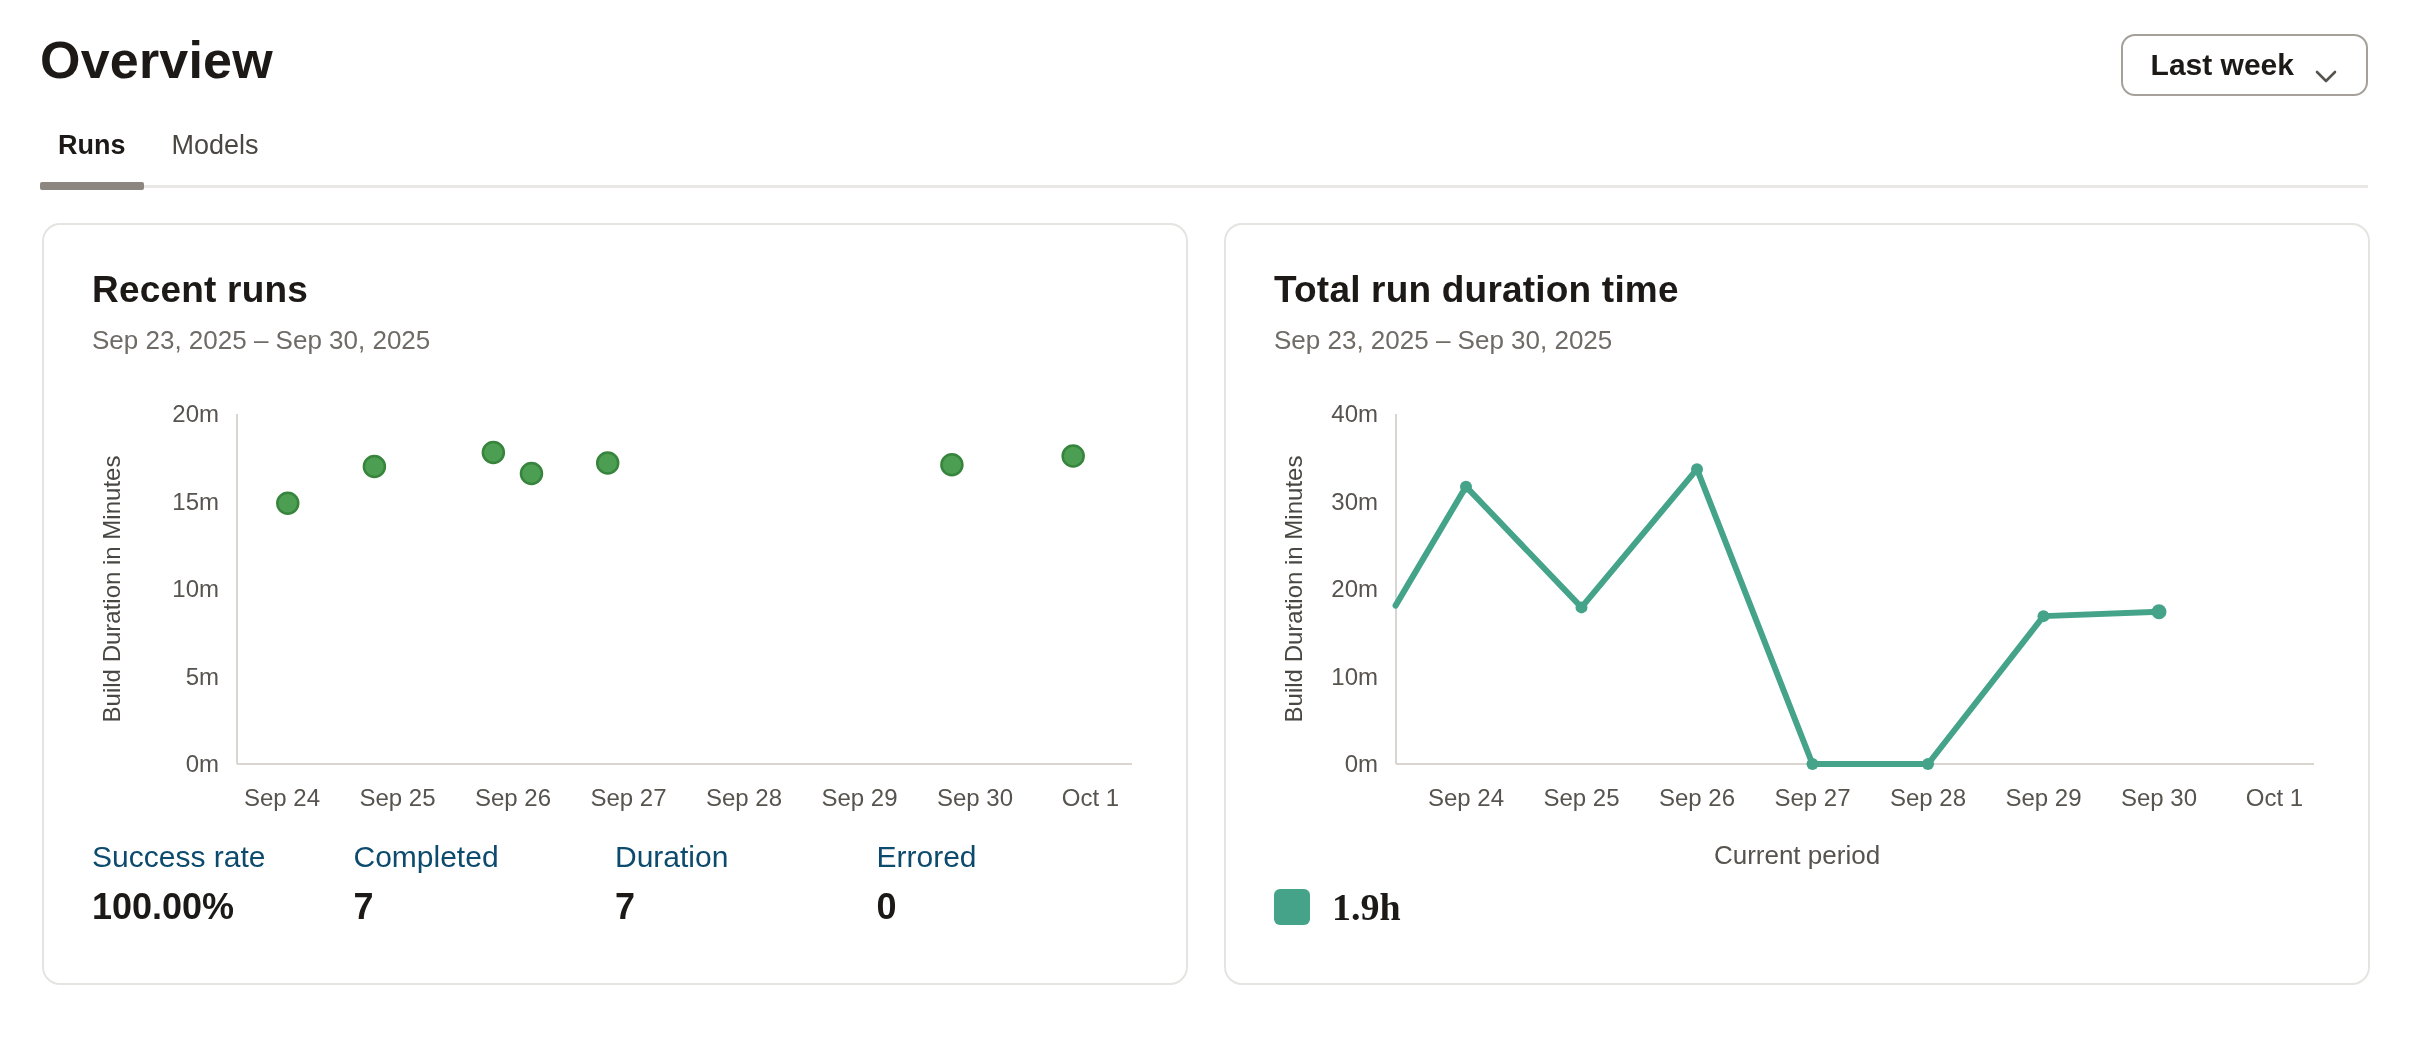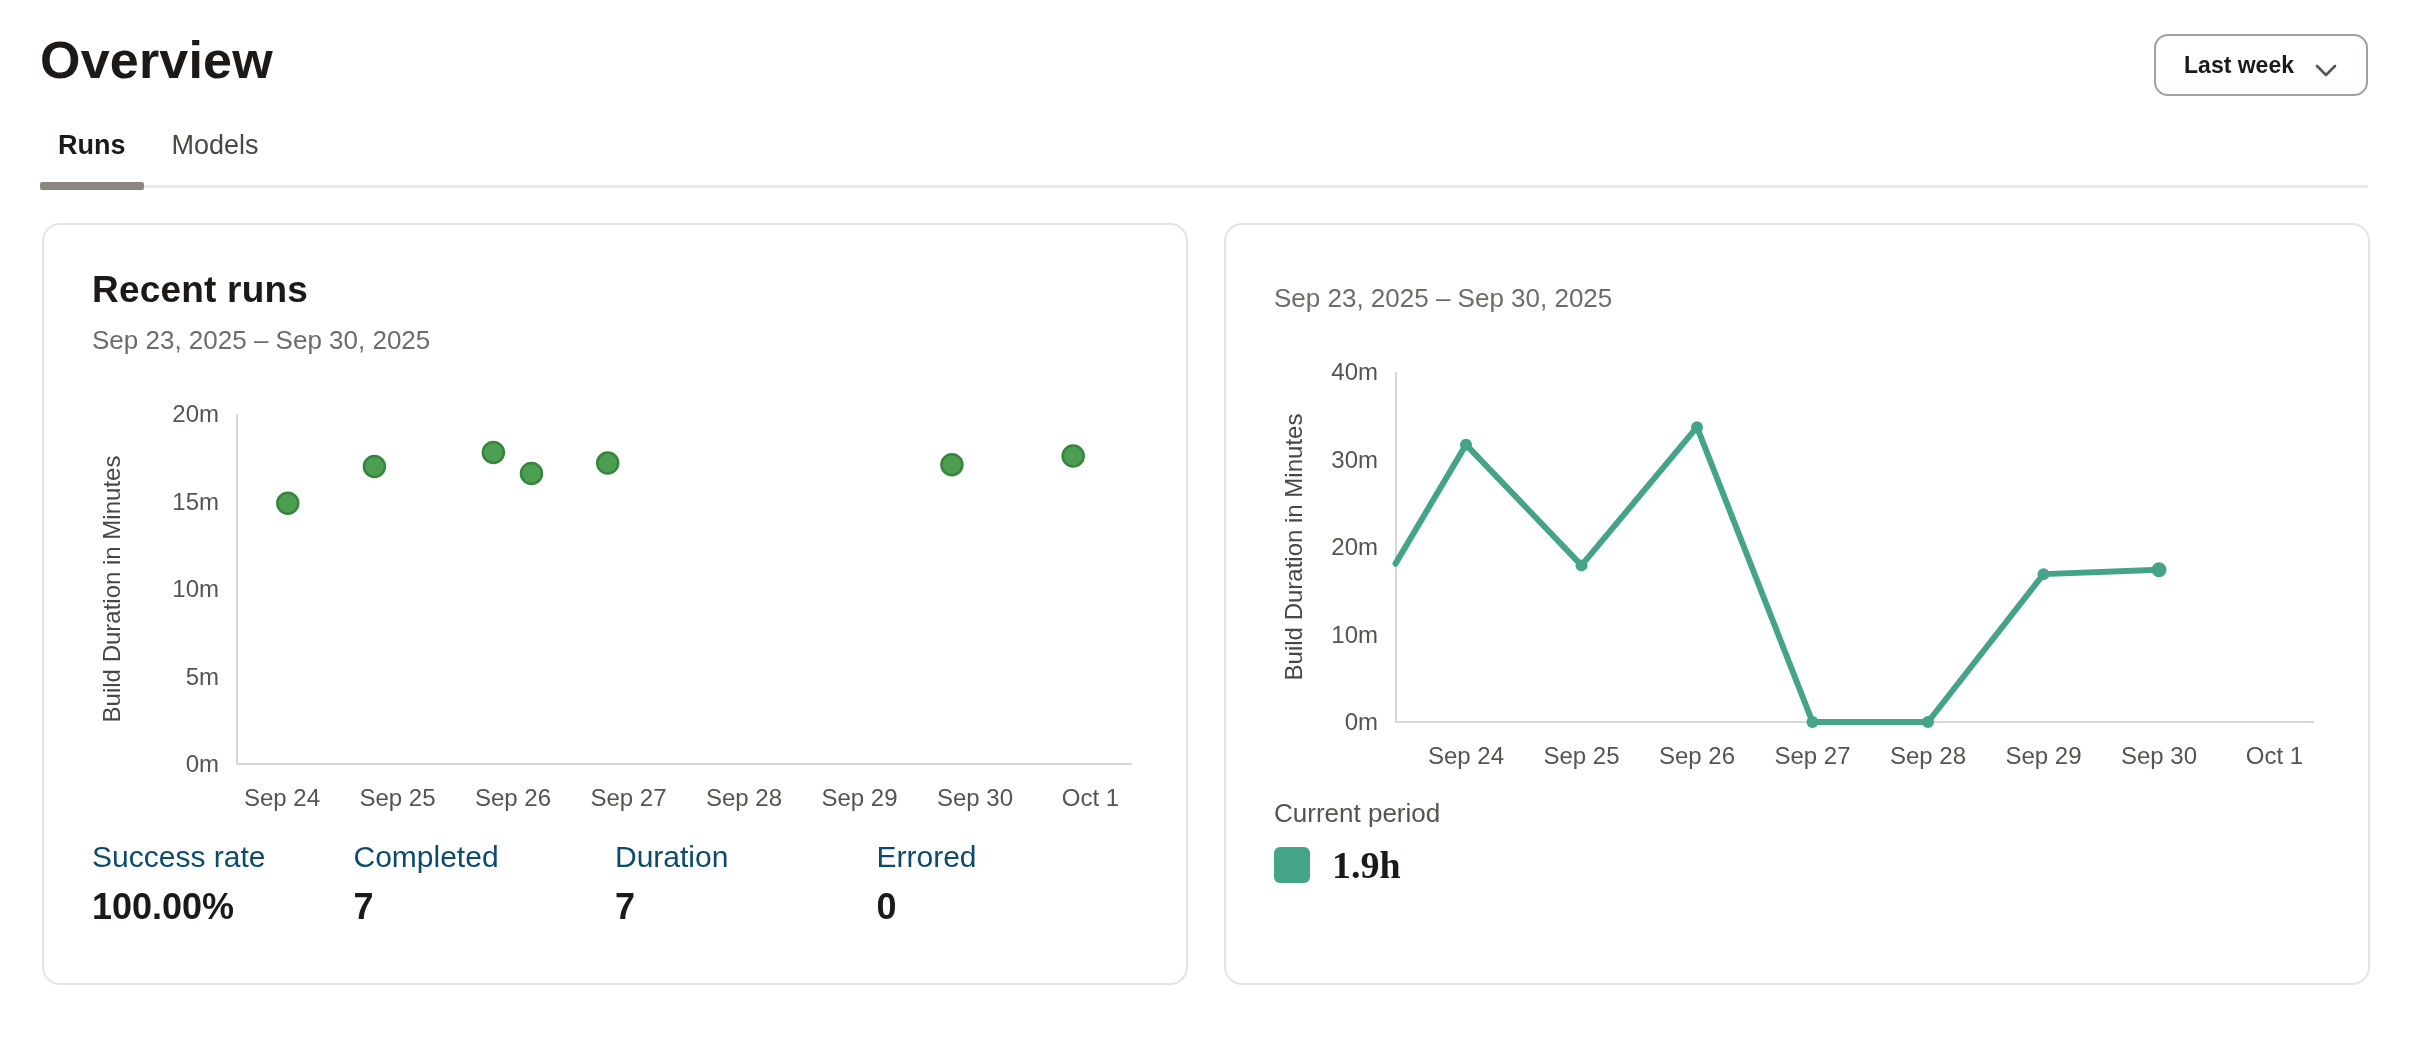--- a/index.html
+++ b/index.html
@@ -13,21 +13,21 @@
     position: relative;
   }
   .header { position: relative; padding: 30px 46px 0 40px; }
   .page-title { font-size: 52px; font-weight: 700; letter-spacing: 0.2px; }
   .period-btn {
     position: absolute; top: 34px; right: 46px;
     height: 62px; padding: 0 28px;
     display: flex; align-items: center; gap: 20px;
     background: #ffffff; border: 2px solid #a5a09a; border-radius: 14px;
     font-family: "Liberation Sans", sans-serif;
-    font-size: 23px; font-weight: 700; color: #1c1917; cursor: pointer;
+    font-size: 30px; font-weight: 700; color: #1c1917; cursor: pointer;
   }
   .chev { width: 24px; height: 16px; display: inline-block; }
   .tabs {
     display: flex; gap: 46px;
     margin: 40px 46px 0 40px; padding-left: 18px;
     border-bottom: 3px solid #eae8e5;
   }
   .tab {
     position: relative; padding-bottom: 24px;
     font-size: 27px; color: #4a4742; cursor: pointer; text-align: right;
@@ -47,21 +47,21 @@
   .card-title { font-size: 37px; font-weight: 700; letter-spacing: 0.2px; }
   .card-subtitle { margin-top: 14px; font-size: 26px; color: #6f6b66; }
   .chart-wrap { margin-top: 36px; }
   svg.chart { display: block; }
   .axis-line { stroke: #d9d6d2; stroke-width: 2; }
   .tick-label { font-family: "Liberation Sans", sans-serif; font-size: 24px; fill: #57534e; }
   .axis-title { font-family: "Liberation Sans", sans-serif; font-size: 24px; fill: #4a4742; }
   .stats { display: grid; grid-template-columns: repeat(4, 1fr); margin-top: 16px; }
   .stat-label { font-size: 30px; color: #0c4a6e; }
   .stat-value { margin-top: 12px; font-size: 36px; font-weight: 600; color: #1c1917; }
-  .legend { margin-top: 16px; }
+  .legend { margin-top: 16px; text-align: center; }
   .legend-label { font-size: 26px; color: #57534e; }
   .legend-row { display: flex; align-items: center; gap: 22px; margin-top: 14px; font-family: Liberation Serif, serif; }
   .legend-swatch { width: 36px; height: 36px; border-radius: 6px; }
   .legend-value { font-size: 38px; font-weight: 700; color: #1c1917; }
 </style>
 </head>
 <body>
 
 <div class="header">
   <h1 class="page-title">Overview</h1>
@@ -132,20 +132,21 @@
         <div class="stat-value">7</div>
       </div>
       <div class="stat">
         <div class="stat-label">Errored</div>
         <div class="stat-value">0</div>
       </div>
     </div>
   </div>
 
   <div class="card">
+    <div class="card-title">Total run duration time</div>
     <div class="card-subtitle">Sep 23, 2025 – Sep 30, 2025</div>
     <div class="chart-wrap">
       <svg id="chart-1" class="chart" width="1050" height="432" viewBox="0 0 1050 432">
           <line x1="122" y1="22" x2="122" y2="372" class="axis-line"></line>
           <line x1="122" y1="372" x2="1040" y2="372" class="axis-line"></line>
           <text x="104" y="380" text-anchor="end" class="tick-label">0m</text>
           <text x="104" y="292.5" text-anchor="end" class="tick-label">10m</text>
           <text x="104" y="205" text-anchor="end" class="tick-label">20m</text>
           <text x="104" y="117.5" text-anchor="end" class="tick-label">30m</text>
           <text x="104" y="30" text-anchor="end" class="tick-label">40m</text>

